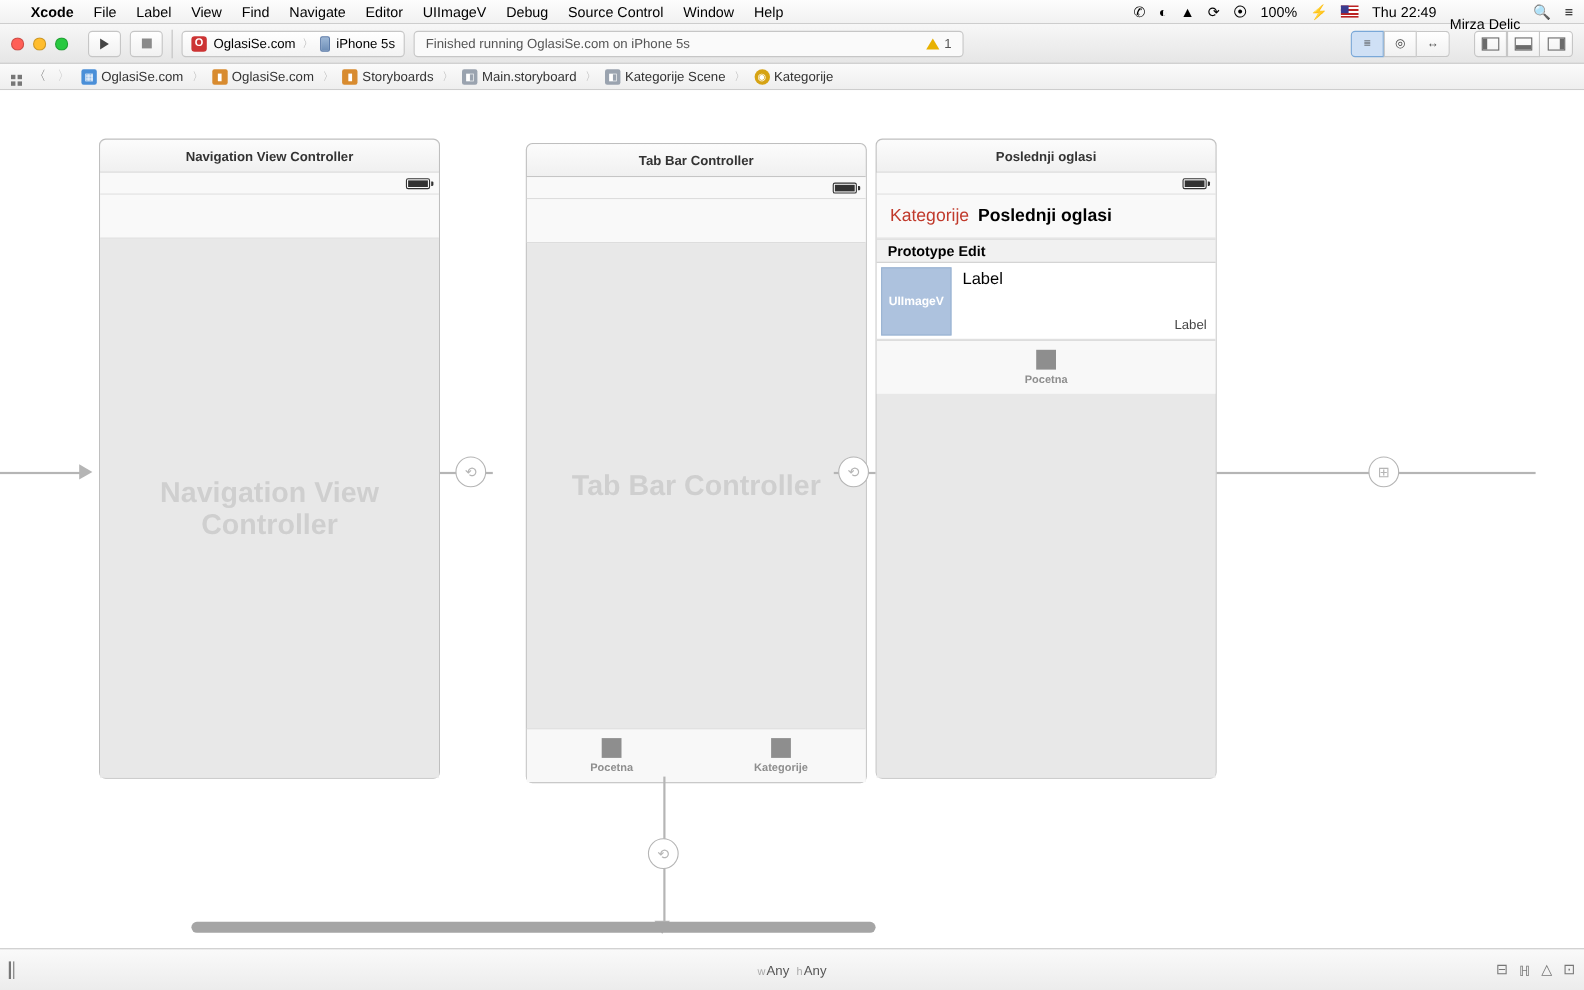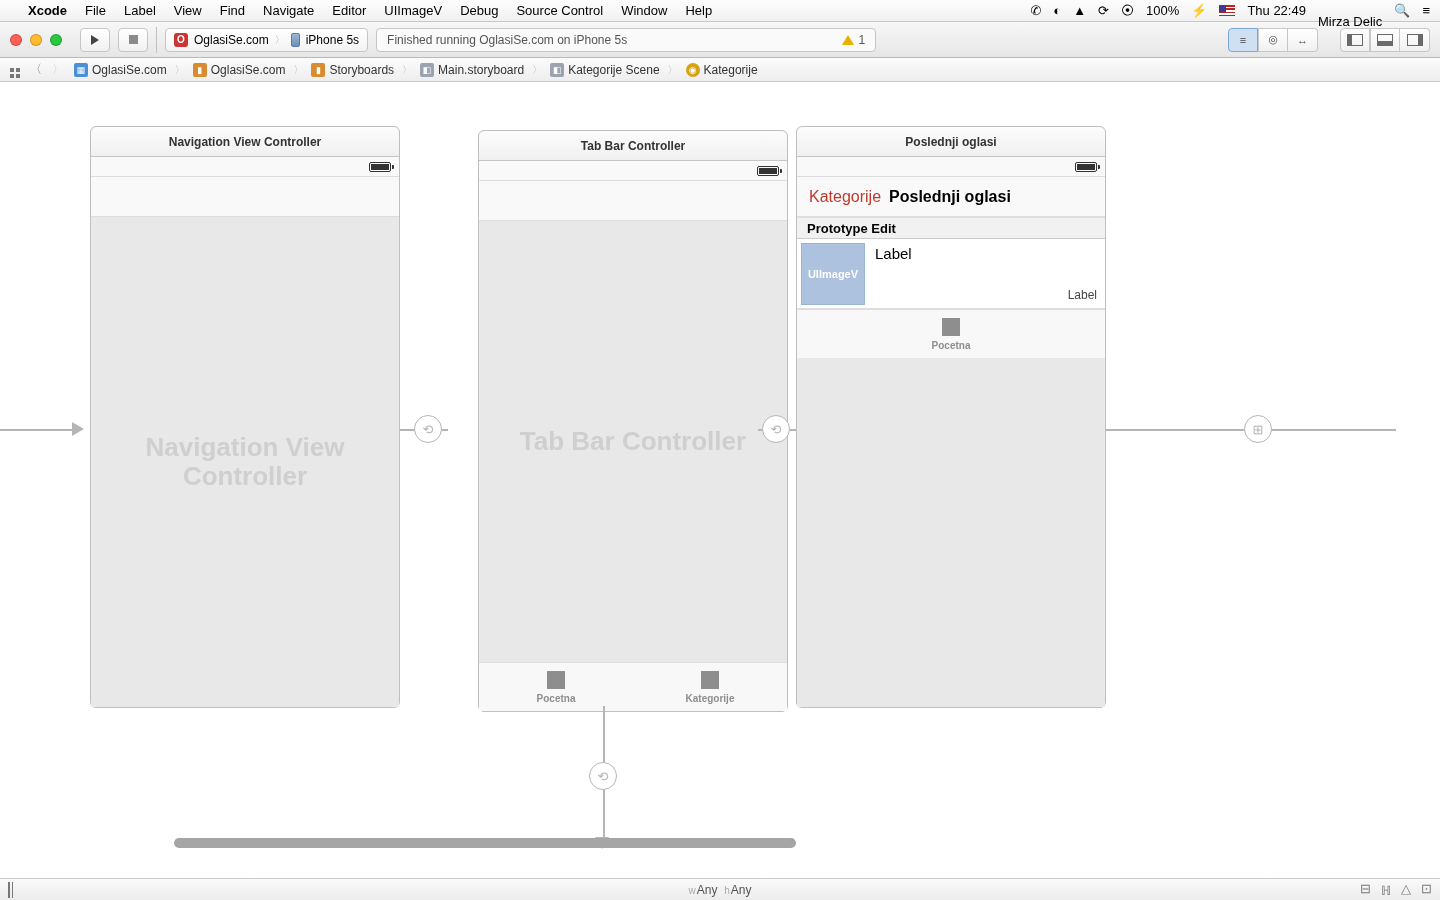--- a/index.html
+++ b/index.html
@@ -78,21 +78,21 @@
 
     
     .seg-circle{position:absolute;width:28px;height:28px;border:1.5px solid #b5b5b5;border-radius:50%;background:#fff;display:flex;align-items:center;justify-content:center;color:#b5b5b5;font-size:13px;}
     .hline{position:absolute;height:1.5px;background:#b5b5b5;}
     .vline{position:absolute;width:1.5px;background:#b5b5b5;}
     .arrowhead{position:absolute;width:0;height:0;border-top:7px solid transparent;border-bottom:7px solid transparent;border-left:12px solid #b5b5b5;}
     .entry-arrow{position:absolute;}
     .entry-arrow .shaft{position:absolute;height:1.5px;background:#b5b5b5;}
 
     
-    .bottombar{position:absolute;left:0;right:0;bottom:0;height:22px;background:linear-gradient(#fafafa,#ececec);border-top:1px solid #c8c8c8;display:flex;align-items:center;padding:0 8px;font-size:12px;color:#555;}
+    .bottombar{position:absolute;left:0;right:0;bottom:0;height:38px;background:linear-gradient(#fafafa,#ececec);border-top:1px solid #c8c8c8;display:flex;align-items:center;padding:0 8px;font-size:12px;color:#555;}
     .bottombar .center{position:absolute;left:50%;transform:translateX(-50%);}
     .bottombar .center .w{color:#aaa;font-size:10px;margin-right:1px;}
     .bottombar .right{margin-left:auto;display:flex;gap:10px;color:#777;font-size:13px;}
     .doc-ico{width:12px;height:12px;border:1.5px solid #777;position:relative;}
     .doc-ico::before{content:"";position:absolute;left:-1px;top:-1px;bottom:-1px;width:4px;border-right:1.5px solid #777;}
 
     .hscroll{position:absolute;left:174px;right:644px;bottom:30px;height:10px;background:#a5a5a5;border-radius:5px;}
   </style>
 </head>
 <body>

